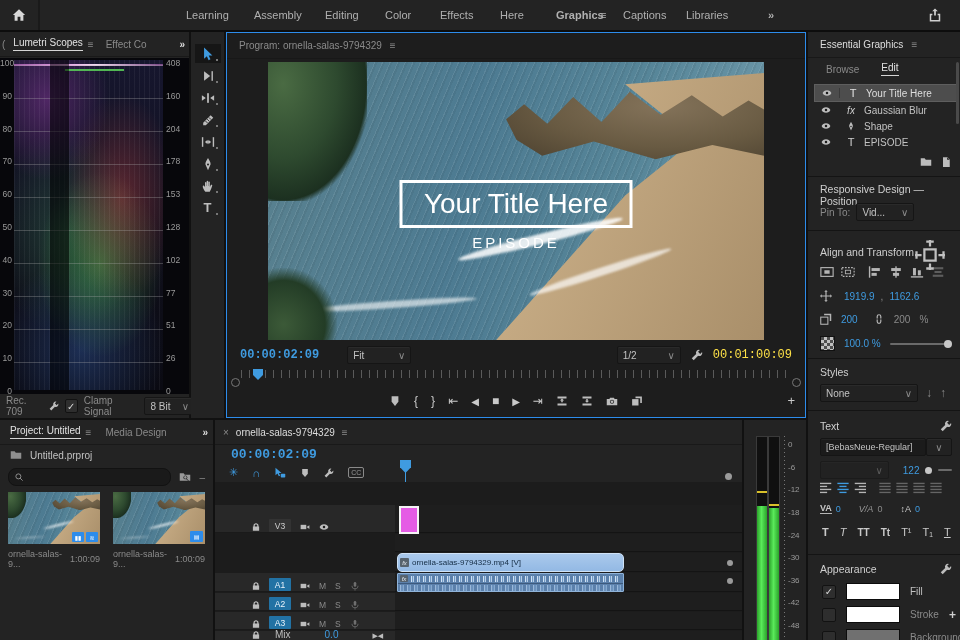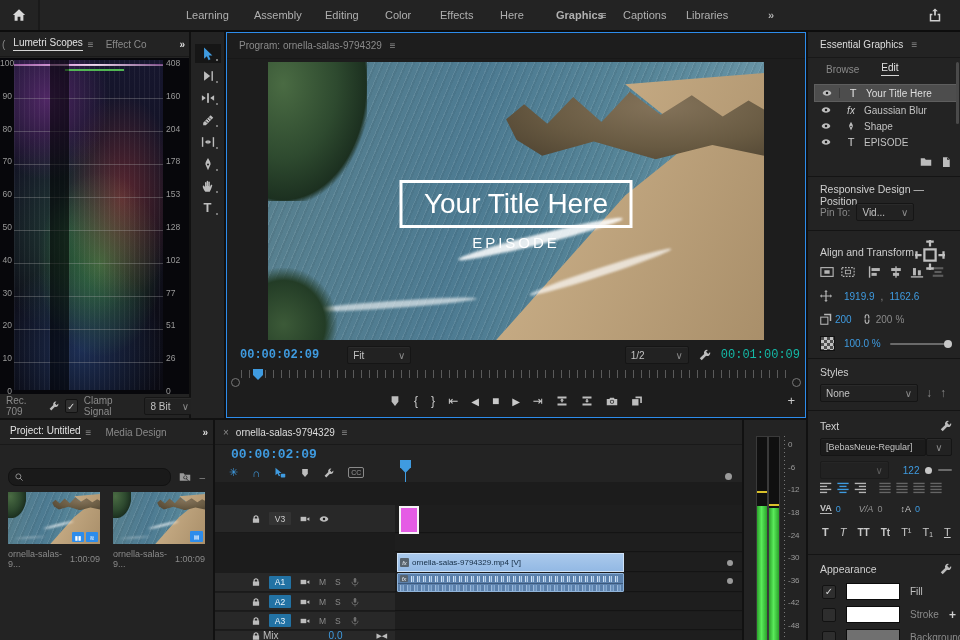--- a/index.html
+++ b/index.html
@@ -58,25 +58,25 @@
       linear-gradient(180deg,#16162e 0%,#10101c 55%,#0a0a12 100%);}
   .wave::before{content:"";position:absolute;inset:0;background:repeating-linear-gradient(90deg,rgba(255,255,255,0.05) 0 1px,transparent 1px 5px);}
   .wave::after{content:"";position:absolute;left:24%;top:0;width:13%;height:100%;background:rgba(0,0,0,0.55);}
   .gridline{position:absolute;left:0;width:100%;height:1px;background:rgba(170,170,170,0.32);}
   .scale-col{position:absolute;display:flex;flex-direction:column;justify-content:space-between;font-size:8.5px;color:#9a9a9a;}
   
   .tool{width:26px;height:19px;display:flex;align-items:center;justify-content:center;color:#bdbdbd;position:relative;}
   .tool::after{content:"";position:absolute;right:3px;bottom:2px;width:2px;height:2px;background:#777;}
   .tool.active{background:#161616;color:#3f9be0;}
   
-  .trackhdr{position:absolute;left:0;width:180px;background:#282828;border-bottom:1px solid #1a1a1a;display:flex;align-items:center;}
+  .trackhdr{position:absolute;left:0;width:180px;background:#282828;border-bottom:1px solid #1a1a1a;display:flex;align-items:flex-end;}
   .tname{width:22px;height:13px;background:#333;color:#cfcfcf;font-size:8.5px;display:flex;align-items:center;justify-content:center;border-radius:1px;}
   .tname.tgt{background:#2272a4;color:#eaf4fc;}
   .lane{position:absolute;left:180px;right:0;background:#1e1e1e;border-bottom:1px solid #141414;}
-  .clip-v{position:absolute;background:linear-gradient(180deg,#aac9ec,#93b9e4);border:1px solid #cfe2f6;border-radius:0;color:#142c44;font-size:8px;display:flex;align-items:center;overflow:hidden;}
+  .clip-v{position:absolute;background:linear-gradient(180deg,#aac9ec,#93b9e4);border:1px solid #cfe2f6;border-radius:5px;color:#142c44;font-size:8px;display:flex;align-items:center;overflow:hidden;}
   .fxbadge{width:9px;height:9px;background:#57636e;color:#e8eef4;font-size:6px;font-style:italic;display:inline-flex;align-items:center;justify-content:center;border-radius:1px;margin:0 3px 0 2px;flex:0 0 auto;}
   .meterbar{position:absolute;width:10px;background:#101010;border:1px solid #3a3a3a;}
   .green{position:absolute;left:0;width:100%;bottom:0;background:linear-gradient(90deg,#2aa32a,#5ae95a 45%,#2aa32a);}
   .peak{position:absolute;left:0;width:100%;height:2px;background:#d8c02a;}
   .seg-ic{display:inline-flex;align-items:center;justify-content:center;color:#bdbdbd;}
   .ccbox{border:1px solid #8a8a8a;border-radius:2px;font-size:7px;padding:0 2px;color:#9a9a9a;line-height:9px;}
   .knob{width:8px;height:8px;border-radius:50%;background:#c7c7c7;}
   .sliderline{height:2px;background:#6a6a6a;border-radius:1px;}
   .alignic{display:flex;align-items:center;justify-content:center;color:#b5b5b5;}
   .checker{width:13px;height:13px;background:repeating-conic-gradient(#c0c0c0 0% 25%,#4e4e4e 0% 50%);background-size:6px 6px;border:1px solid #111;}
@@ -409,21 +409,21 @@
       </span>
       <span class="dd" style="margin-left:auto;width:52px">
         <span>1/2</span>
           <span class="dim">∨</span>
       </span>
       <span class="seg-ic" style="margin-left:10px">
           <svg class="ic12">
             <use href="#i-wrench"></use>
           </svg>
         </span>
-      <span class="mono" style="margin:0 5px 0 10px;font-size:12px;color:#14b8a6">00:01:00:09</span>
+      <span class="mono" style="margin:0 13px 0 10px;font-size:12px;color:#fde047">00:01:00:09</span>
     </div>
 
     <div class="p" style="left:0;top:336px;width:100%;height:18px">
       <div class="p" style="left:14px;top:1px;width:550px;height:8px;background:repeating-linear-gradient(90deg,#5a5a5a 0 1px,transparent 1px 8px)"></div>
       <div class="p" style="left:26px;top:0;width:10px;height:11px;background:#3f9be0;clip-path:polygon(0 0,100% 0,100% 55%,50% 100%,0 55%)"></div>
       <div class="p" style="left:4px;top:9px;width:7px;height:7px;border-radius:50%;border:1px solid #777"></div>
       <div class="p" style="right:4px;top:9px;width:7px;height:7px;border-radius:50%;border:1px solid #777"></div>
     </div>
 
     <div class="f" style="position:absolute;left:0;top:356px;width:100%;height:24px;justify-content:center;gap:13px;color:#c9c9c9;font-size:12px">
@@ -576,21 +576,21 @@
     <div class="f" style="position:absolute;left:12px;top:258px;gap:6px">
       <span class="alignic">
           <svg class="ic12">
             <use href="#i-move"></use>
           </svg>
         </span>
       <span class="blue" style="margin-left:6px">1919.9</span>
       <span class="dim">,</span>
       <span class="blue">1162.6</span>
     </div>
-    <div class="f" style="position:absolute;left:12px;top:281px;gap:3px">
+    <div class="f" style="position:absolute;left:12px;top:281px;gap:9px">
       <span class="alignic">
           <svg class="ic12">
             <use href="#i-scale"></use>
           </svg>
         </span>
       <span class="blue">200</span>
       <span class="alignic blue" style="margin-left:6px">
           <svg class="ic12">
             <use href="#i-link"></use>
           </svg>
@@ -721,20 +721,28 @@
     </div>
     <div class="p" style="right:1px;top:30px;width:3px;height:62px;background:#4a4a4a;border-radius:2px"></div>
   </div>
 
   <div class="panel" style="left:0;top:420px;width:213px;height:220px">
     <div class="tabrow" style="padding-left:10px">
       <span class="tab-active">Project: Untitled</span>
       <span class="dim" style="margin-left:5px">≡</span>
       <span class="dim" style="margin-left:14px">Media Design</span>
       <span class="white" style="margin-left:auto;margin-right:5px;font-weight:bold">»</span>
+    </div>
+    <div class="f" style="height:20px;padding-left:10px;gap:8px">
+      <span class="seg-ic" style="color:#8f8f8f">
+          <svg class="ic12">
+            <use href="#i-folder"></use>
+          </svg>
+        </span>
+      <span>Untitled.prproj</span>
     </div>
     <div class="f" style="position:absolute;left:8px;top:48px;width:197px;gap:8px">
       <div class="f" style="flex:1;height:16px;background:#1a1a1a;border:1px solid #121212;border-radius:8px;padding-left:5px;gap:4px">
         <span class="seg-ic" style="color:#9a9a9a">
             <svg class="ic10">
               <use href="#i-search"></use>
             </svg>
           </span>
       </div>
       <span class="seg-ic" style="color:#9a9a9a">
@@ -923,22 +931,22 @@
           </span>
       </div>
       <div class="lane" style="top:130px;height:17px"></div>
 
       <div class="trackhdr" style="top:149px;height:9px">
         <span class="seg-ic" style="margin-left:36px">
             <svg class="ic10">
               <use href="#i-lock"></use>
             </svg>
           </span>
-        <span style="margin-left:2px;color:#bdbdbd">Mix</span>
-        <span class="blue" style="margin-left:50px">0.0</span>
+        <span style="margin-left:14px;color:#bdbdbd">Mix</span>
+        <span class="blue" style="margin-left:34px">0.0</span>
         <span style="margin-left:34px;font-size:7px;color:#bdbdbd">▶◀</span>
       </div>
       <div class="lane" style="top:149px;height:9px"></div>
 
       <div class="p knob" style="left:512px;top:78px;width:6px;height:6px;background:#9a9a9a"></div>
       <div class="p knob" style="left:512px;top:96px;width:6px;height:6px;background:#9a9a9a"></div>
     </div>
   </div>
 
   <div class="panel" style="left:744px;top:420px;width:62px;height:220px">

